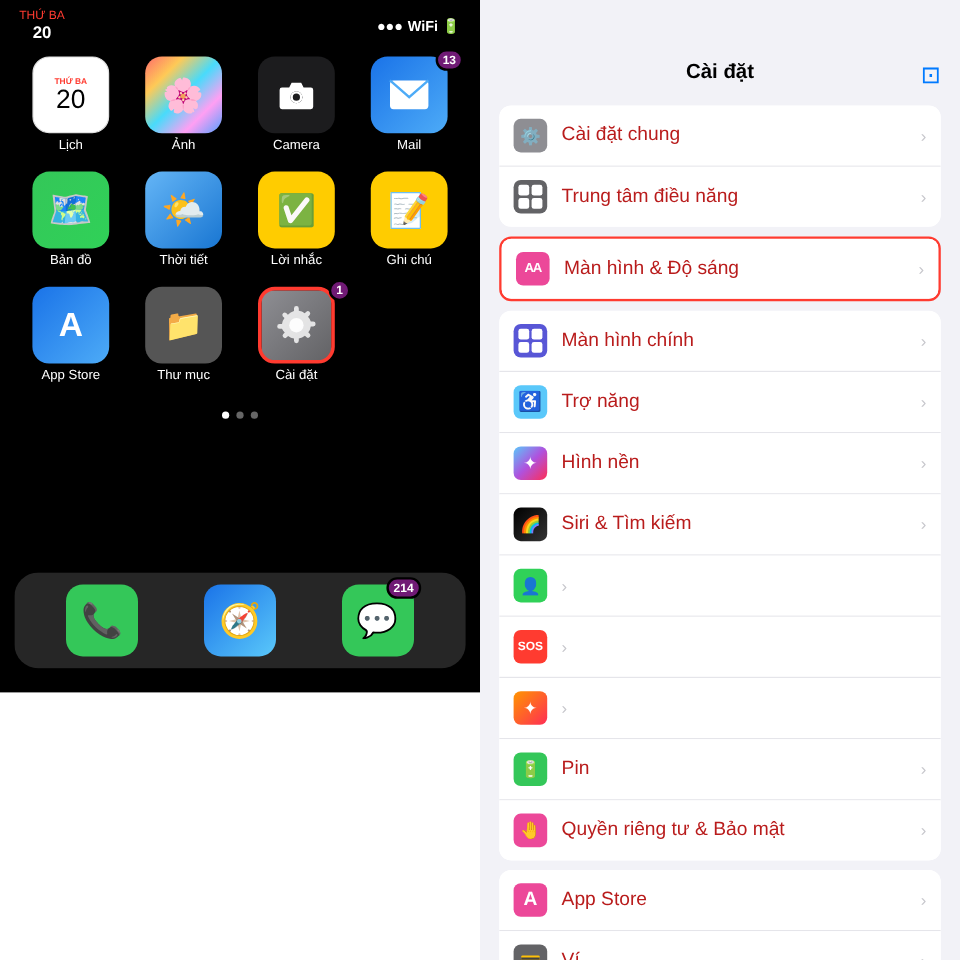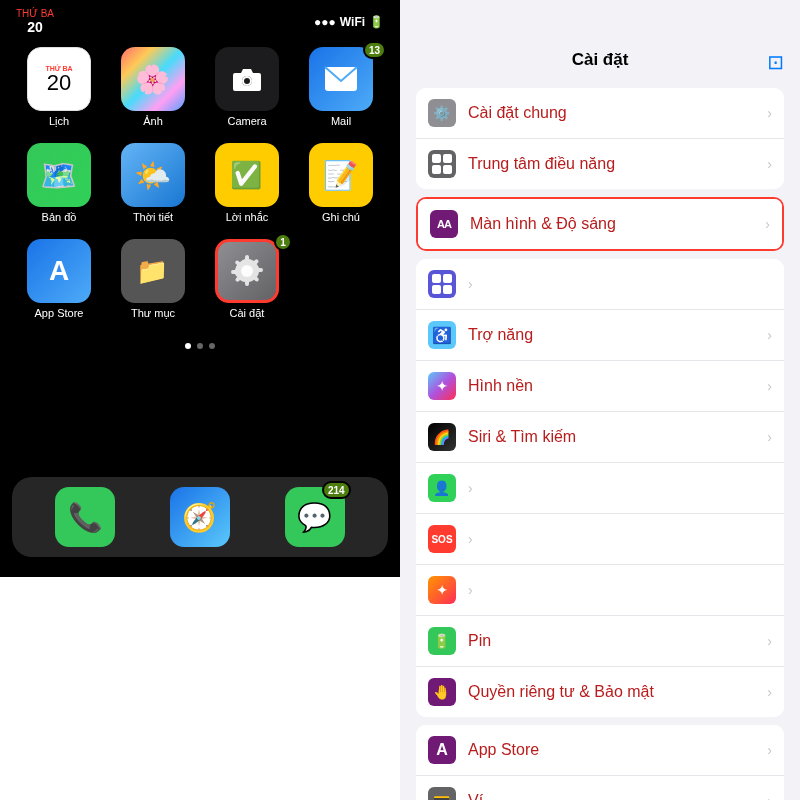--- a/index.html
+++ b/index.html
@@ -75,21 +75,21 @@
       font-size: 11px;
       color: #fff;
       text-align: center;
       text-shadow: 0 1px 2px rgba(0,0,0,0.7);
     }
 
     .badge {
       position: absolute;
       top: -6px;
       right: -6px;
-      background: #4d7c0f;
+      background: #701a75;
       color: #fff;
       border-radius: 10px;
       font-size: 10px;
       font-weight: 700;
       min-width: 18px;
       height: 18px;
       display: flex;
       align-items: center;
       justify-content: center;
       padding: 0 4px;
@@ -217,21 +217,21 @@
     }
 
     .settings-chevron {
       color: #c7c7cc;
       font-size: 14px;
     }
 
     
     .bg-gray { background: #8e8e93; }
     .bg-gray2 { background: #636366; }
-    .bg-blue { background: #701a75; }
+    .bg-blue { background: #ec4899; }
     .bg-blue2 { background: #5ac8fa; }
     .bg-green { background: #34c759; }
     .bg-green2 { background: #30d158; }
     .bg-red { background: #ff3b30; }
     .bg-indigo { background: #5856d6; }
 
     
     .cal-icon {
       background: #fff;
       border: 1px solid #e0e0e0;
@@ -415,20 +415,21 @@
     </div>
 
     <div class="settings-section">
       <div class="settings-item">
         <div class="settings-item-icon bg-indigo" style="display:grid;grid-template-columns:1fr 1fr;gap:2px;padding:4px;">
           <div style="background:#fff;border-radius:2px;width:9px;height:9px;"></div>
           <div style="background:#fff;border-radius:2px;width:9px;height:9px;"></div>
           <div style="background:#fff;border-radius:2px;width:9px;height:9px;"></div>
           <div style="background:#fff;border-radius:2px;width:9px;height:9px;"></div>
         </div>
+        <span class="settings-item-label">Màn hình chính</span>
         <span class="settings-chevron">›</span>
       </div>
       <div class="settings-item">
         <div class="settings-item-icon bg-blue2">
           <span style="color:#fff;font-size:16px;">♿</span>
         </div>
         <span class="settings-item-label">Trợ năng</span>
         <span class="settings-chevron">›</span>
       </div>
       <div class="settings-item">

